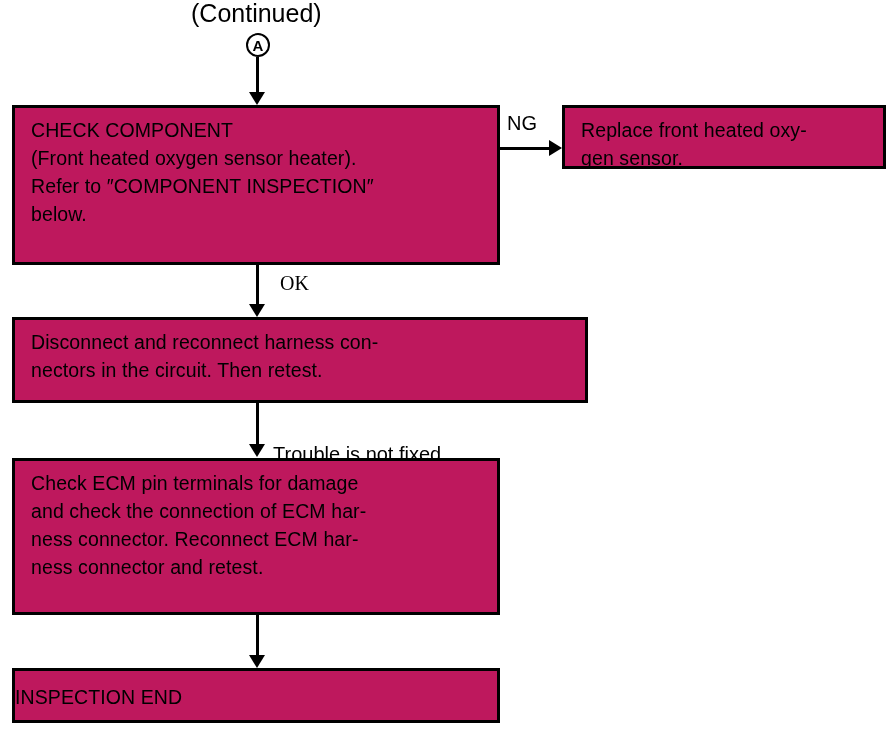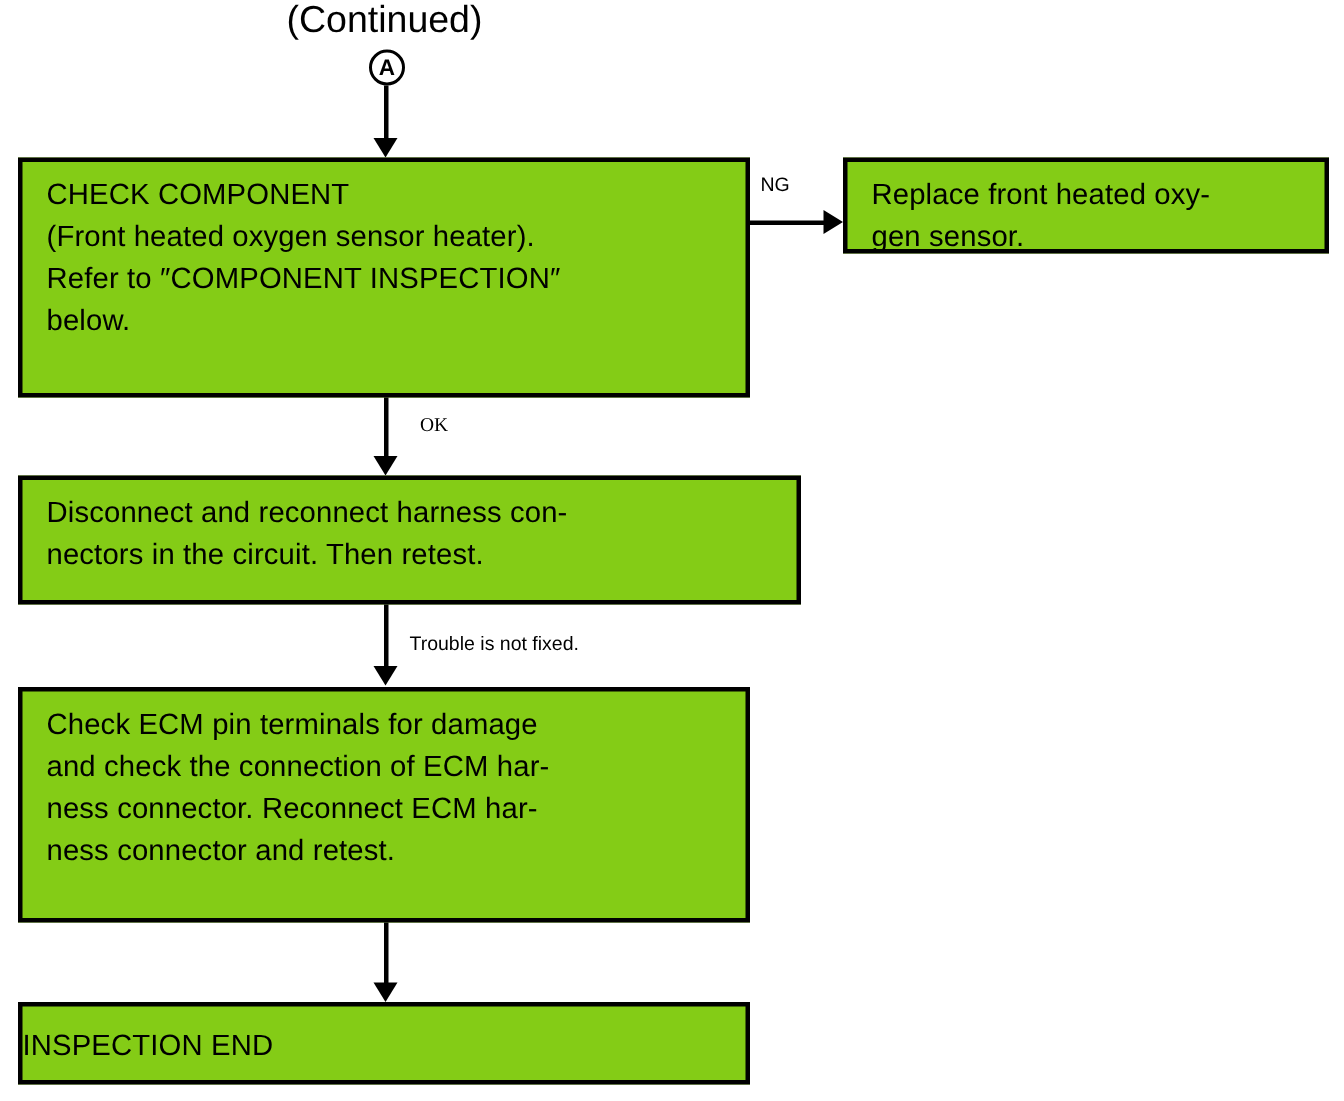--- a/index.html
+++ b/index.html
@@ -22,42 +22,42 @@
     left: 0; top: 0;
     width: 896px;
     height: 734px;
   }
 
   
   .box {
     position: absolute;
     box-sizing: border-box;
     border: 3px solid #000;
-    background: #84cc16;
+    background: #be185d;
   }
   .box-text {
     position: absolute;
     left: 16px;
     top: 8px;
     right: 6px;
     font-size: 19.5px;
     line-height: 28px;
     letter-spacing: 0.1px;
     white-space: pre-line;
   }
   .box-text.center {
     left: 0;
     right: 0;
     text-align: left;
   }
 
   
   #box-check-component   { left: 12px;  top: 105px; width: 488px; height: 160px; }
   #box-replace-sensor    { left: 562px; top: 105px; width: 324px; height: 64px; }
-  #box-disconnect        { left: 12px;  top: 317px; width: 522px; height: 86px; }
+  #box-disconnect        { left: 12px;  top: 317px; width: 576px; height: 86px; }
   #box-check-ecm         { left: 12px;  top: 458px; width: 488px; height: 157px; padding-left: 47px; }
   #box-inspection-end    { left: 12px;  top: 668px; width: 488px; height: 55px; }
 
   
   .vline {
     position: absolute;
     width: 3px;
     background: #000;
     left: 256px;
   }
@@ -94,29 +94,29 @@
     align-items: center;
     justify-content: center;
     font-size: 15px;
     font-weight: bold;
     line-height: 1;
   }
 
   
   .label {
     position: absolute;
-    font-size: 13px;
+    font-size: 20px;
     line-height: 22px;
     white-space: nowrap;
   }
 
   #label-continued { left: 191px; top: 2px;   font-size: 25px; }
   #label-ng        { left: 507px; top: 112px; }
   #label-ok        { left: 280px; top: 272px; font-family: Liberation Serif, serif; }
-  #label-trouble   { left: 273px; top: 418px; }
+  #label-trouble   { left: 273px; top: 443px; }
 </style>
 </head>
 <body>
 
 <div class="canvas">
 
   <div class="label" id="label-continued">(Continued)</div>
 
   <div class="circle-tag" style="left:246px; top:33px;">
     <span>A</span>

